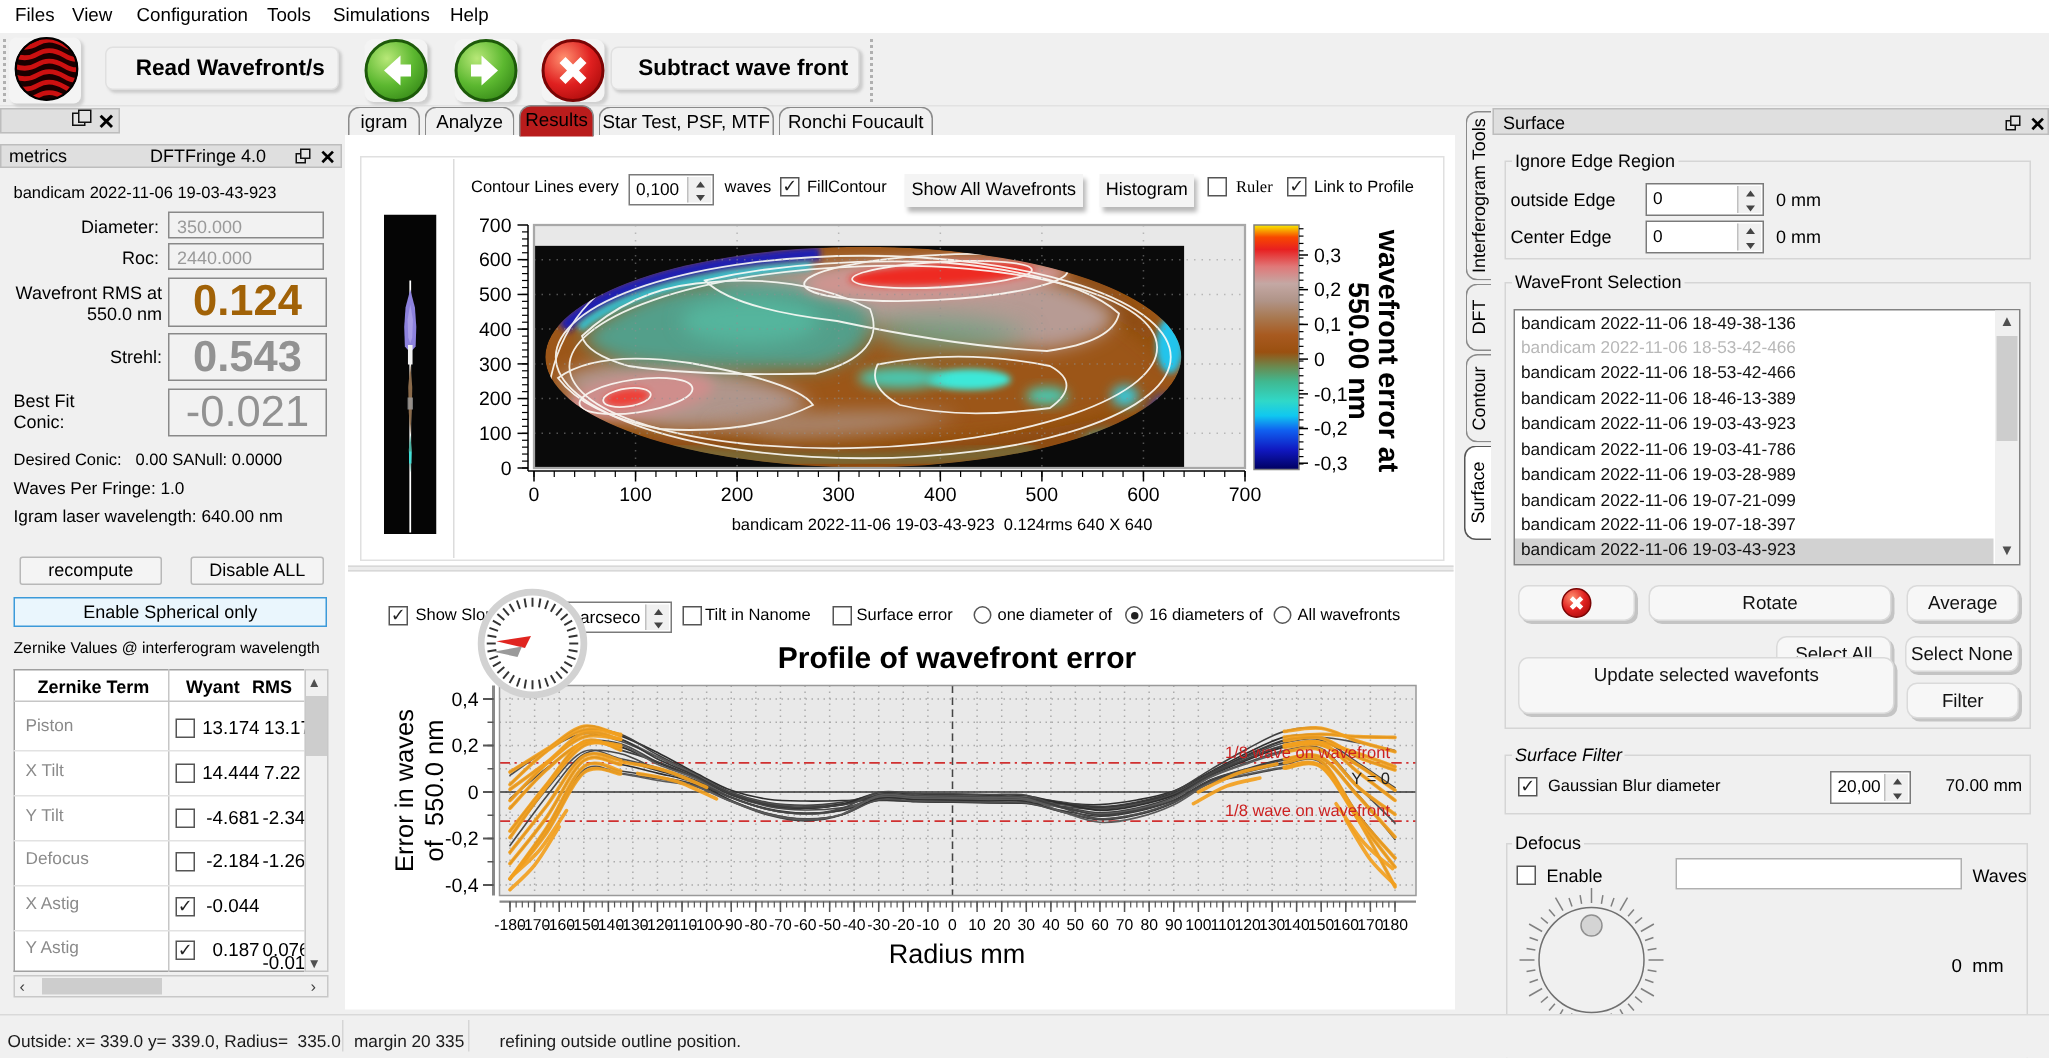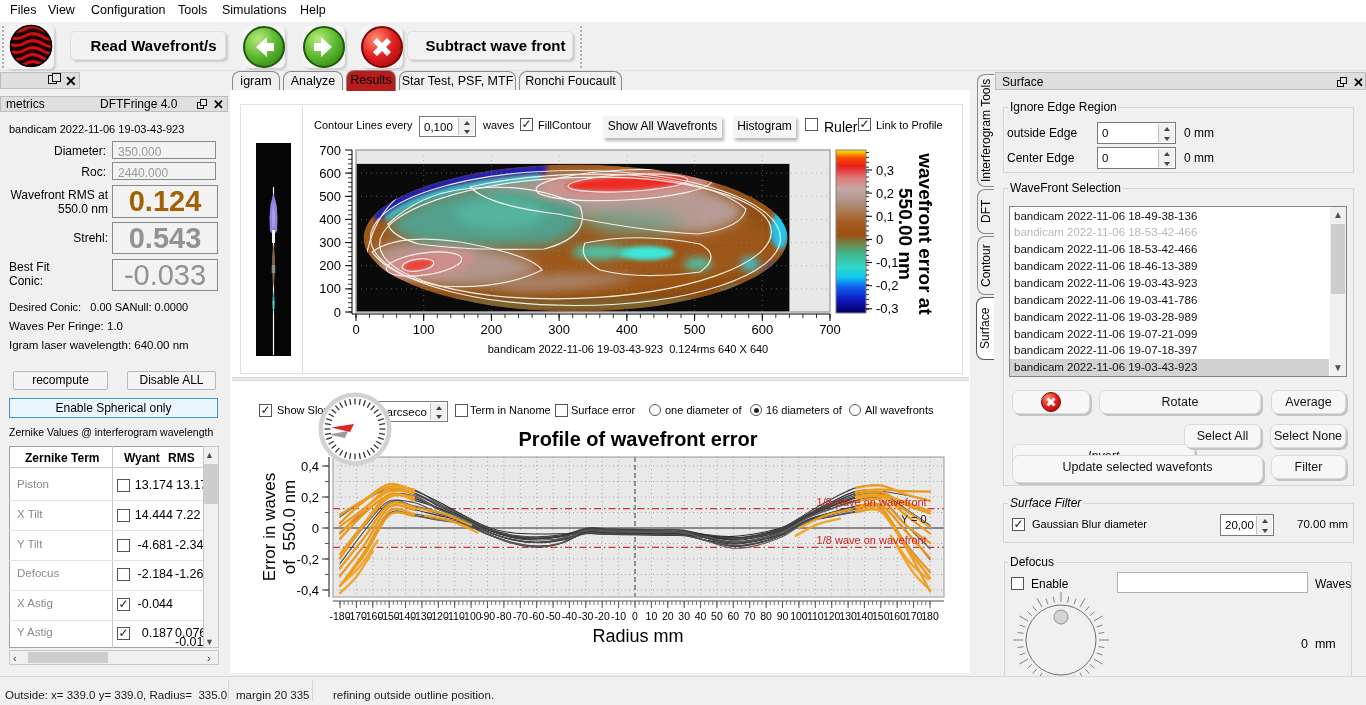--- a/index.html
+++ b/index.html
@@ -130,21 +130,21 @@
 <div class="arrows"><svg width="16" height="19">
           <path d="M8,3 L11,7 L5,7 Z" fill="#444444"></path>
           <path d="M8,16 L11,12 L5,12 Z" fill="#444444"></path>
         </svg></div></div>
 <div class="lbl" style="left:483px; top:119px; font-size:11px;">waves</div>
 <div class="checkbox" style="left:520px; top:118px;">✓</div>
 <div class="lbl" style="left:538px; top:119px; font-size:11px;">FillContour</div>
 <div class="abs" style="left:603px; top:116px; width:119px; height:22px; background:#f4f4f4; box-shadow:2px 3px 3px #b8b8b8; font-size:12px; white-space:nowrap; text-align:center; line-height:21px;">Show All Wavefronts</div>
 <div class="abs" style="left:733px; top:116px; width:63px; height:22px; background:#f4f4f4; box-shadow:2px 3px 3px #b8b8b8; font-size:12px; text-align:center; line-height:21px;">Histogram</div>
 <div class="checkbox" style="left:805px; top:118px;"></div>
-<div class="lbl" style="left:824px; top:119px; font-size:14px;">Ruler</div>
+<div class="lbl" style="left:824px; top:119px; font-size:11px;font-family:Liberation Serif, serif;">Ruler</div>
 <div class="checkbox" style="left:858px; top:118px;">✓</div>
 <div class="lbl" style="left:876px; top:119px; font-size:11px;">Link to Profile</div>
 <svg class="abs" style="left:250px; top:100px;" width="720" height="280" viewBox="0 0 720 280" font-family="Liberation Sans, sans-serif">
 <defs>
 <linearGradient id="cbar" x1="0" y1="0" x2="0" y2="1">
  <stop offset="0.00" stop-color="#f8ec00"></stop>
  <stop offset="0.05" stop-color="#f84800"></stop>
  <stop offset="0.10" stop-color="#e82020"></stop>
  <stop offset="0.17" stop-color="#e07878"></stop>
  <stop offset="0.24" stop-color="#c4a8a4"></stop>
@@ -394,21 +394,21 @@
 
 <div id="profile-area">
 <div class="checkbox" style="left:259px; top:404px;">✓</div>
 <div class="lbl" style="left:277px; top:404px; font-size:11px;">Show Slope</div>
 <div class="spin" style="left:362px; top:401px; width:86px; height:21px;"><span style="font-size:11.5px; margin-left:14px; line-height:19px; display:inline-block;">0 arcseco</span>
 <div class="arrows"><svg width="16" height="19">
           <path d="M8,3 L11,7 L5,7 Z" fill="#444444"></path>
           <path d="M8,16 L11,12 L5,12 Z" fill="#444444"></path>
         </svg></div></div>
 <div class="checkbox" style="left:455px; top:404px;"></div>
-<div class="lbl" style="left:470px; top:404px; font-size:11px;">Term in Nanome</div>
+<div class="lbl" style="left:470px; top:404px; font-size:11px;">Tilt in Nanome</div>
 <div class="checkbox" style="left:555px; top:404px;"></div>
 <div class="lbl" style="left:571px; top:404px; font-size:11px;">Surface error</div>
 <div class="radio" style="left:649px; top:404px;"></div>
 <div class="lbl" style="left:665px; top:404px; font-size:11px;">one diameter of</div>
 <div class="radio" style="left:750px; top:404px;">
       <div style="position:absolute; left:2.5px; top:2.5px; width:5px; height:5px; border-radius:50%; background:#222;"></div>
     </div>
 <div class="lbl" style="left:766px; top:404px; font-size:11px;">16 diameters of</div>
 <div class="radio" style="left:849px; top:404px;"></div>
 <div class="lbl" style="left:865px; top:404px; font-size:11px;">All wavefronts</div>
@@ -825,21 +825,21 @@
   <div class="lbl" style="left:9px; top:123px; font-size:11px;">bandicam 2022-11-06 19-03-43-923</div>
   <div class="lbl" style="left:0px; top:144px; width:106px; text-align:right; font-size:12px;">Diameter:</div>
   <div class="sunken" style="left:112px; top:141px; width:104px; height:18px;"><span style="color:#9a9a9a; font-size:12px; margin-left:5px;">350.000</span></div>
   <div class="lbl" style="left:0px; top:165px; width:106px; text-align:right; font-size:12px;">Roc:</div>
   <div class="sunken" style="left:112px; top:162px; width:104px; height:18px;"><span style="color:#9a9a9a; font-size:12px; margin-left:5px;">2440.000</span></div>
   <div class="lbl" style="left:0px; top:188px; width:108px; text-align:right; font-size:12px;">Wavefront RMS at<br>550.0 nm</div>
   <div class="sunken" style="left:112px; top:185px; width:106px; height:33px; color:#a16207; font-size:29px; font-weight:bold; text-align:center; line-height:31px;">0.124</div>
   <div class="lbl" style="left:0px; top:231px; width:108px; text-align:right; font-size:12px;">Strehl:</div>
   <div class="sunken" style="left:112px; top:222px; width:106px; height:32px; color:#929292; font-size:29px; font-weight:bold; text-align:center; line-height:30px;">0.543</div>
   <div class="lbl" style="left:9px; top:260px; font-size:12px;">Best Fit<br>Conic:</div>
-  <div class="sunken" style="left:112px; top:259px; width:106px; height:32px; color:#929292; font-size:29px; text-align:center; line-height:30px;">-0.033</div>
+  <div class="sunken" style="left:112px; top:259px; width:106px; height:32px; color:#929292; font-size:29px; text-align:center; line-height:30px;">-0.021</div>
   <div class="lbl" style="left:9px; top:301px; font-size:11px;">Desired Conic:&nbsp;&nbsp; 0.00 SANull: 0.0000</div>
   <div class="lbl" style="left:9px; top:320px; font-size:11.5px;">Waves Per Fringe: 1.0</div>
   <div class="lbl" style="left:9px; top:339px; font-size:11.5px;">Igram laser wavelength: 640.00 nm</div>
   <div class="abs" style="left:13px; top:371px; width:95px; height:19px; background:#f4f4f4; border:1px solid #b8b8b8; border-radius:2px; font-size:12px; text-align:center; line-height:17px;">recompute</div>
   <div class="abs" style="left:127px; top:371px; width:89px; height:19px; background:#f4f4f4; border:1px solid #b8b8b8; border-radius:2px; font-size:12px; text-align:center; line-height:17px;">Disable ALL</div>
   <div class="abs" style="left:9px; top:398px; width:209px; height:20px; background:#eaf6fd; border:1px solid #3c9ad9; font-size:12px; text-align:center; line-height:18px;">Enable Spherical only</div>
   <div class="lbl" style="left:9px; top:426px; font-size:10.5px;">Zernike Values @ interferogram wavelength</div>
 
   <div class="abs" style="left:9px; top:446px; width:194px; height:202px; background:#ffffff; border:1px solid #a0a0a0; border-right:none;"></div>
   <div class="lbl" style="left:25px; top:451px; font-size:12px; font-weight:bold;">Zernike Term</div>
@@ -954,21 +954,21 @@
 
   <div class="rbtn" style="left:1012px; top:390px; width:78px; height:24px;"><svg width="22" height="22" style="margin-top:0px" viewBox="0 0 22 22">
         <circle cx="11" cy="11" r="9.5" fill="url(#rg1)" stroke="#7a0505" stroke-width="1"></circle>
         <path d="M6.5,8.6 L8.6,6.5 L11,8.9 L13.4,6.5 L15.5,8.6 L13.1,11 L15.5,13.4 L13.4,15.5 L11,13.1 L8.6,15.5 L6.5,13.4 L8.9,11 Z" fill="#fff"></path>
       </svg></div>
   <div class="rbtn" style="left:1099px; top:390px; width:162px; height:24px; line-height:23px;">Rotate</div>
   <div class="rbtn" style="left:1271px; top:390px; width:75px; height:24px; line-height:23px;">Average</div>
   <div class="rbtn" style="left:1012px; top:444px; width:183px; height:24px; line-height:23px;font-style:italic;">Invert</div>
   <div class="rbtn" style="left:1184px; top:424px; width:77px; height:24px; line-height:23px;">Select All</div>
   <div class="rbtn" style="left:1270px; top:424px; width:76px; height:24px; line-height:23px;">Select None</div>
-  <div class="rbtn" style="left:1012px; top:455px; width:251px; height:28px; line-height:23px;">Update selected wavefonts</div>
+  <div class="rbtn" style="left:1012px; top:438px; width:251px; height:38px; line-height:23px;">Update selected wavefonts</div>
   <div class="rbtn" style="left:1271px; top:455px; width:75px; height:24px; line-height:23px;">Filter</div>
 
   <div class="groupbox" style="left:1003px; top:503px; width:351px; height:40px;"></div>
   <div class="grouplabel" style="left:1008px; top:496px;font-style:italic;">Surface Filter</div>
   <div class="checkbox" style="left:1012px; top:518px;">✓</div>
   <div class="lbl" style="left:1032px; top:518px; font-size:11px;">Gaussian Blur diameter</div>
   <div class="spin" style="left:1220px; top:514px; width:54px; height:22px;"><span style="font-size:11.5px; margin-left:4px; line-height:20px; display:inline-block;">20,00 %</span>
     <div class="arrows"><svg width="16" height="20">
           <path d="M8,3 L11,7 L5,7 Z" fill="#444444"></path>
           <path d="M8,17 L11,13 L5,13 Z" fill="#444444"></path>

